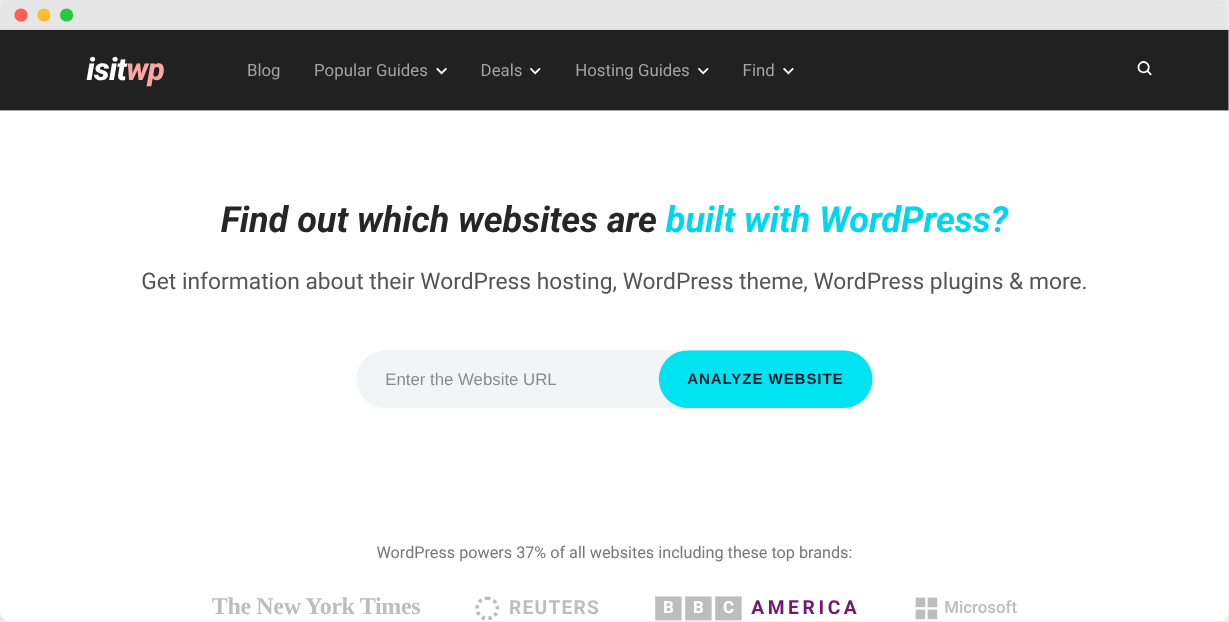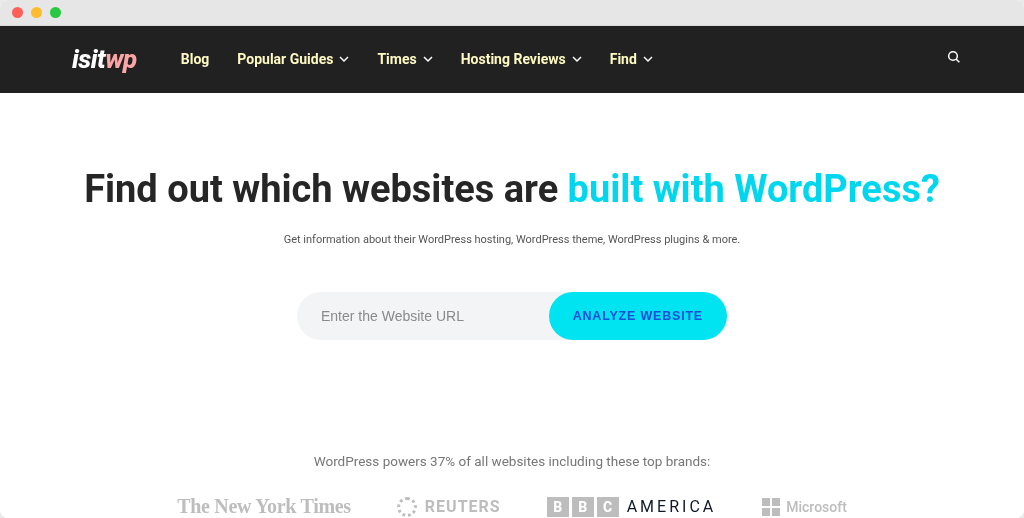--- a/index.html
+++ b/index.html
@@ -13,54 +13,54 @@
     border-bottom: 1px solid #d9d9d9;
   }
   .traffic-dot { width: 11px; height: 11px; border-radius: 50%; }
   .dot-red { background: #ff5f57; }
   .dot-yellow { background: #febc2e; }
   .dot-green { background: #28c840; }
 
   .nav {
     background: #212121; height: 68px; display: flex; align-items: center; padding: 0 56px 0 72px;
   }
-  .logo { display: flex; align-items: baseline; font-weight: 800; font-style: italic; font-size: 26px; letter-spacing: -0.5px; margin-right: 44px; }
+  .logo { display: flex; align-items: baseline; font-weight: 800; font-style: italic; font-size: 26px; letter-spacing: -0.5px; margin-right: 69px; }
   .logo .isit { color: #ffffff; }
   .logo .wp   { color: #fca5a5; }
 
   .menu { display: flex; align-items: center; gap: 28px; }
-  .menu-item { display: flex; align-items: center; color: #fef9c3; font-size: 14px; font-weight: 700; gap: 6px; cursor: pointer; }
+  .menu-item { display: flex; align-items: center; color: #a3a3a3; font-size: 14px; font-weight: 400; gap: 6px; cursor: pointer; }
   .chev { display: inline-flex; }
   .chev svg { width: 10px; height: 10px; }
 
   .nav-spacer { flex: 1; }
   .search-btn { color: #fff; cursor: pointer; display: inline-flex; padding: 6px; }
   .search-btn svg { width: 16px; height: 16px; }
 
   .hero { flex: 1; display: flex; flex-direction: column; align-items: center; padding-top: 74px; }
-  .headline { font-size: 38px; font-weight: 700; color: #262626; text-align: center; }
+  .headline { font-size: 30px; font-weight: 700; color: #262626; text-align: center; font-style: italic; }
   .headline .accent { color: #00d7ef; }
-  .sub { margin-top: 22px; font-size: 11px; color: #555; text-align: center; }
+  .sub { margin-top: 22px; font-size: 19px; color: #555; text-align: center; }
 
   .searchbar { margin-top: 46px; width: 430px; height: 48px; background: #f3f4f5; border-radius: 40px; display: flex; align-items: center; position: relative; padding-left: 24px; }
   .url-input { flex: 1; height: 100%; border: none; background: transparent; outline: none; font-size: 14px; color: #666; }
   .url-input::placeholder { color: #8a8a8a; }
-  .analyze-btn { position: absolute; right: 0; top: 0; height: 48px; padding: 0 24px; border: none; border-radius: 40px; background: #00e3f0; color: #1d4ed8; font-size: 12.5px; font-weight: 700; letter-spacing: 0.8px; cursor: pointer; }
+  .analyze-btn { position: absolute; right: 0; top: 0; height: 48px; padding: 0 24px; border: none; border-radius: 40px; background: #00e3f0; color: #0f172a; font-size: 12.5px; font-weight: 700; letter-spacing: 0.8px; cursor: pointer; }
 
   .stats { margin-top: 113px; font-size: 13.5px; color: #777; text-align: center; }
 
   .brands { margin-top: 26px; display: flex; align-items: center; justify-content: center; gap: 46px; color: #bdbdbd; }
   .brand { display: flex; align-items: center; gap: 8px; }
   .brand-nyt { font-family: Georgia, "Times New Roman", serif; font-weight: 700; font-size: 20px; letter-spacing: -0.3px; text-align: center; }
   .brand-reuters { font-size: 16px; font-weight: 700; letter-spacing: 1px; align-items: center; }
   .reuters-ring { width: 20px; height: 20px; border: 3px dotted #bdbdbd; border-radius: 50%; }
   .brand-bbc { display: flex; align-items: center; gap: 8px; }
   .bbc-blocks { display: flex; gap: 3px; }
   .bbc-block { width: 22px; height: 20px; background: #bdbdbd; color: #fff; font-weight: 800; font-size: 14px; display: flex; align-items: center; justify-content: center; }
-  .bbc-america { font-size: 16px; font-weight: 400; letter-spacing: 3px; color:#0f172a; }
+  .bbc-america { font-size: 16px; font-weight: 700; letter-spacing: 3px; color:#701a75; }
   .brand-ms { display: flex; align-items: center; gap: 6px; font-size: 14px; font-weight: 500; }
   .ms-grid { width: 18px; height: 18px; display: grid; grid-template-columns: 1fr 1fr; grid-template-rows: 1fr 1fr; gap: 2px; }
   .ms-grid div { background: #bdbdbd; }
 </style>
 </head>
 <body>
 
 <div class="chrome">
 
   <div class="titlebar">
@@ -81,29 +81,29 @@
       </div>
       <div class="menu-item">
         <span>Popular Guides</span>
         <span class="chev">
             <svg viewBox="0 0 10 10">
               <path d="M1 3 L5 7 L9 3" fill="none" stroke="#fff" stroke-width="1.5"></path>
             </svg>
           </span>
       </div>
       <div class="menu-item">
-        <span>Times</span>
+        <span>Deals</span>
         <span class="chev">
             <svg viewBox="0 0 10 10">
               <path d="M1 3 L5 7 L9 3" fill="none" stroke="#fff" stroke-width="1.5"></path>
             </svg>
           </span>
       </div>
       <div class="menu-item">
-        <span>Hosting Reviews</span>
+        <span>Hosting Guides</span>
         <span class="chev">
             <svg viewBox="0 0 10 10">
               <path d="M1 3 L5 7 L9 3" fill="none" stroke="#fff" stroke-width="1.5"></path>
             </svg>
           </span>
       </div>
       <div class="menu-item">
         <span>Find</span>
         <span class="chev">
             <svg viewBox="0 0 10 10">

